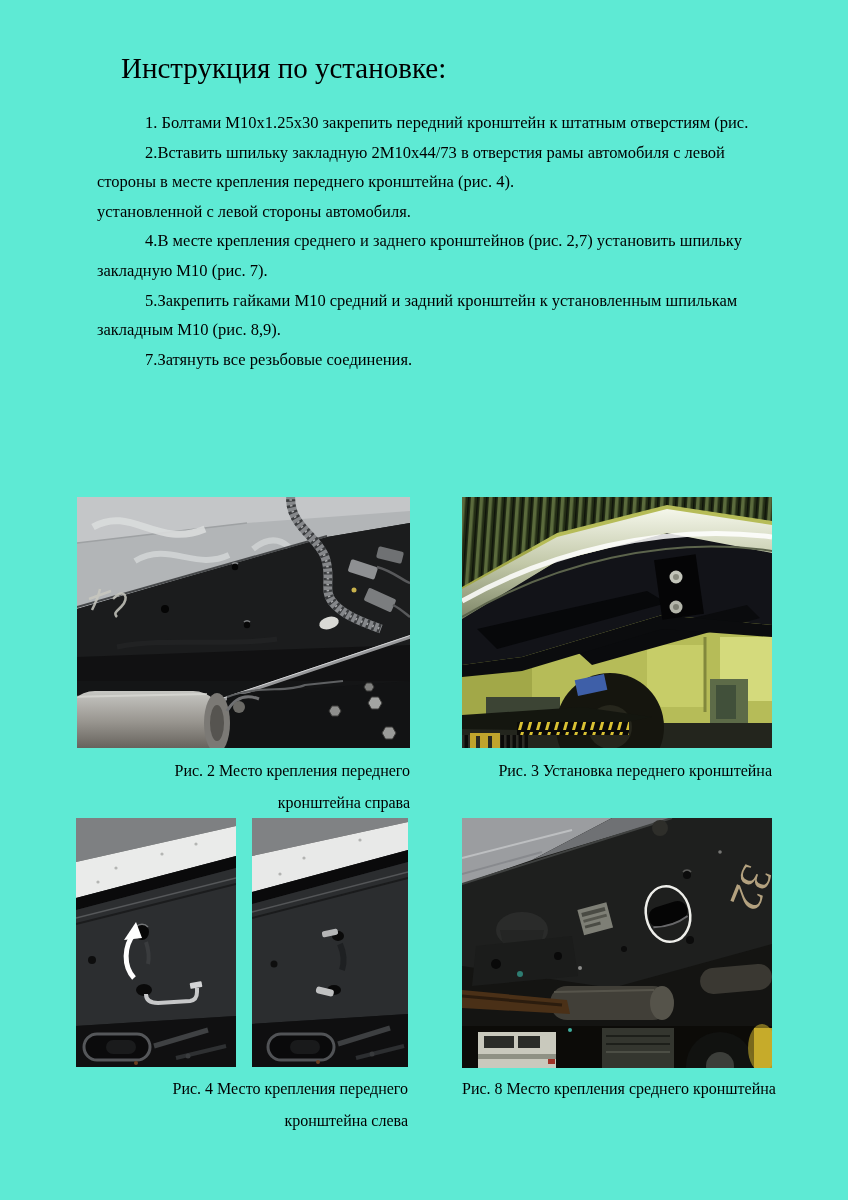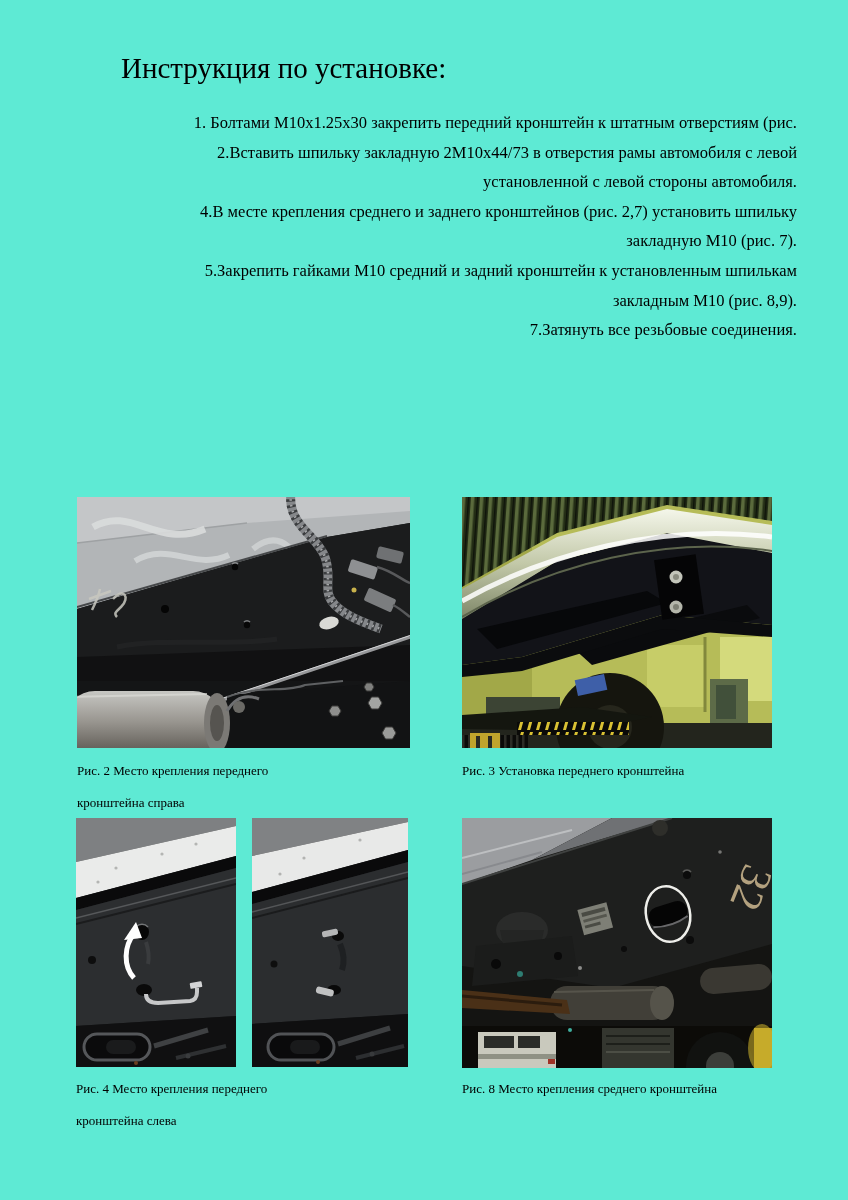--- a/index.html
+++ b/index.html
@@ -1,45 +1,46 @@
 <!DOCTYPE html>
 <html><head>
 <meta charset="utf-8">
 <style>
   html,body{margin:0;padding:0;background:#ffffff;}
   .page{position:relative;width:848px;height:1200px;background:#5eead4;
         font-family:"Liberation Serif", serif;color:#000;overflow:hidden;}
   .title{position:absolute;left:121px;top:52px;font-size:29px;white-space:nowrap;}
-  .steps{position:absolute;left:97px;top:108px;width:700px;font-size:16.5px;line-height:29.6px;text-align:right;}
+  .steps{position:absolute;left:97px;top:108px;width:700px;font-size:16.5px;line-height:29.6px;}
   .step-line{white-space:nowrap;height:29.6px;}
   .step-line.first{padding-left:48px;}
   .figure{position:absolute;}
   .photo{display:block;}
   .panels{display:flex;gap:16px;}
-  .caption{position:absolute;text-align:left;font-size:13px;line-height:31.5px;}
+  .caption{position:absolute;text-align:right;font-size:16px;line-height:31.5px;}
   .cap-line{white-space:nowrap;}
   #fig2{left:77px;top:497px;width:333px;height:251px;}
   #fig3{left:462px;top:497px;width:310px;height:251px;}
   #fig4{left:76px;top:818px;width:332px;height:249px;}
   #fig5{left:462px;top:818px;width:310px;height:250px;}
   #cap2{left:77px;top:755px;width:333px;}
   #cap3{left:462px;top:755px;width:310px;}
   #cap4{left:76px;top:1073px;width:332px;}
   #cap5{left:462px;top:1073px;width:310px;}
 </style>
 </head>
 <body>
 
 <div class="page">
 
   <div class="title">Инструкция по установке:</div>
 
   <div class="steps">
     <div class="step-line first">1. Болтами М10х1.25х30 закрепить передний кронштейн к штатным отверстиям (рис.</div>
     <div class="step-line first">2.Вставить шпильку закладную 2М10х44/73 в отверстия рамы автомобиля с левой</div>
+    <div class="step-line">стороны в месте крепления переднего кронштейна (рис. 4).</div>
     <div class="step-line">установленной с левой стороны автомобиля.</div>
     <div class="step-line first">4.В месте крепления среднего и заднего кронштейнов (рис. 2,7) установить шпильку</div>
     <div class="step-line">закладную М10 (рис. 7).</div>
     <div class="step-line first">5.Закрепить гайками М10 средний и задний кронштейн к установленным шпилькам</div>
     <div class="step-line">закладным М10 (рис. 8,9).</div>
     <div class="step-line first">7.Затянуть все резьбовые соединения.</div>
   </div>
 
   <div class="figure" id="fig2">
     <svg class="photo" viewBox="0 0 333 251" width="333" height="251" preserveAspectRatio="none">

